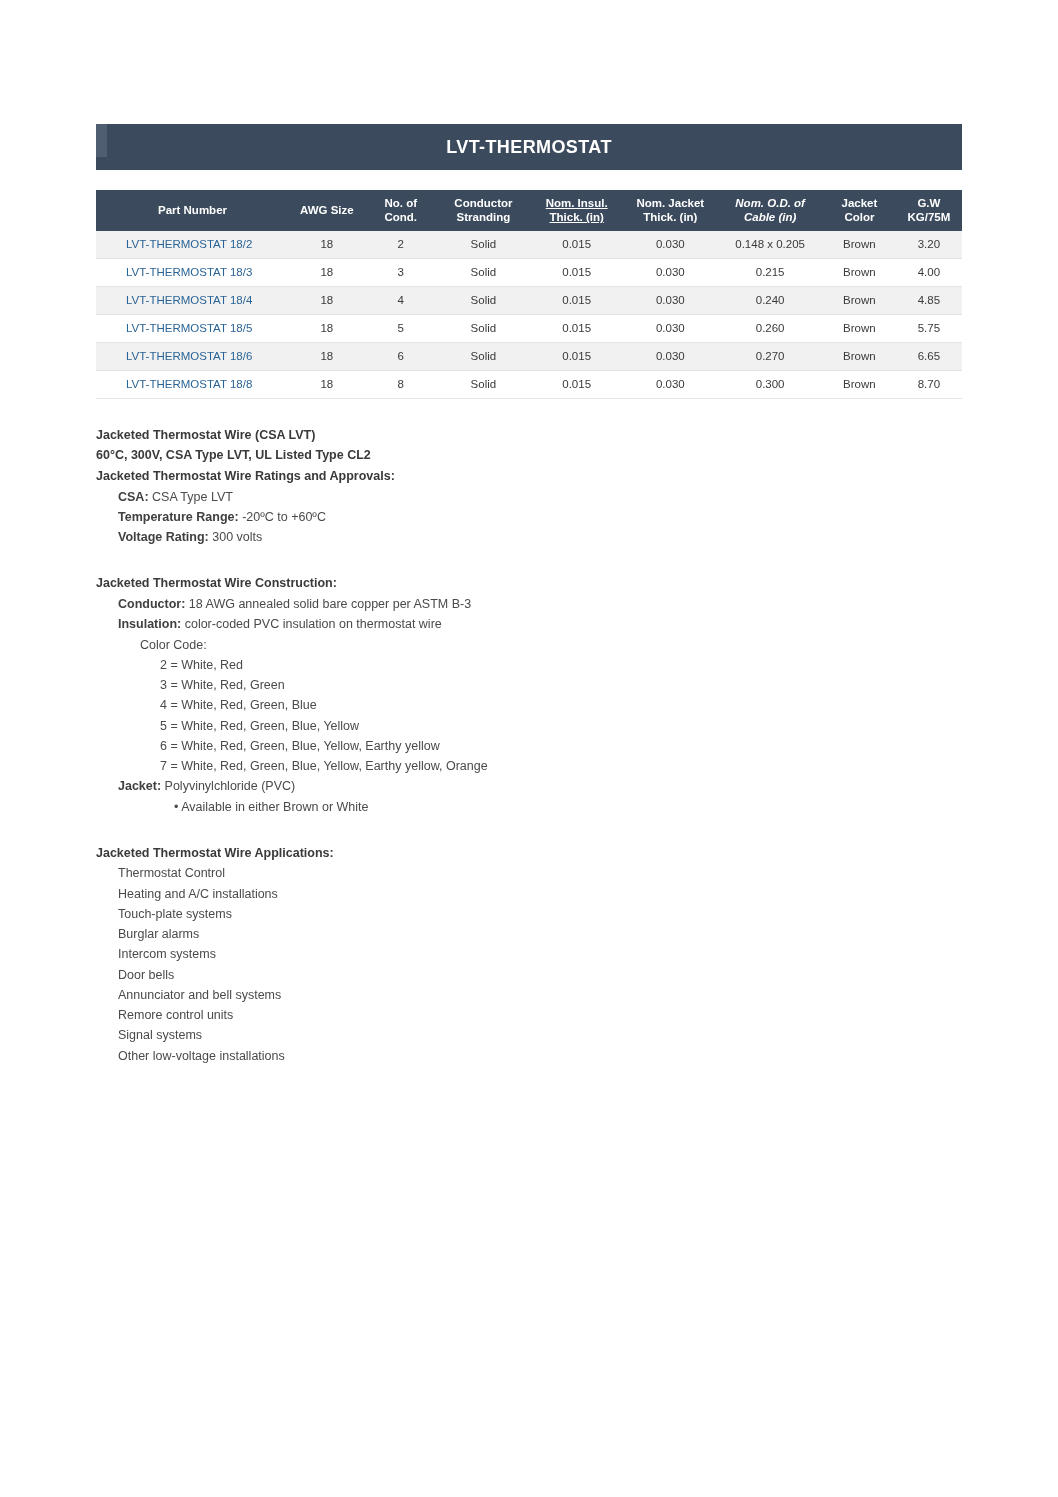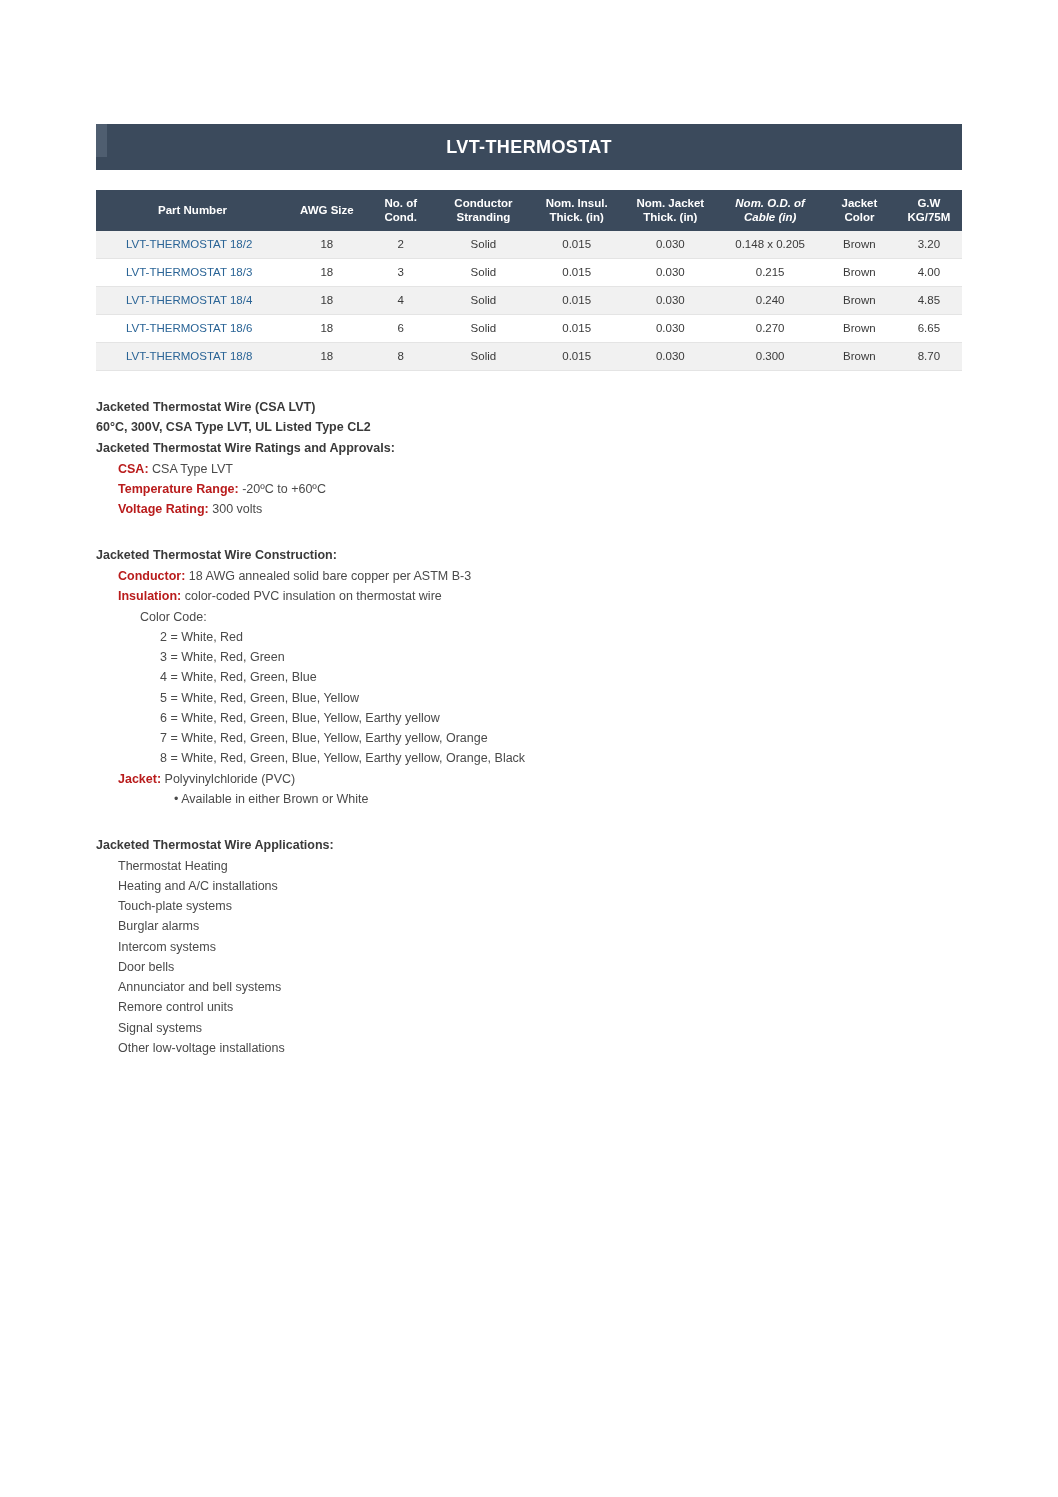--- a/index.html
+++ b/index.html
@@ -85,21 +85,21 @@
   }
   table.spec tbody td.partnum {
     text-align: left;
     padding-left: 30px;
     color: #2a6496;
   }
   .col-part { width: 200px; }
   .col-awg { width: 75px; }
   .col-cond { width: 70px; }
   .col-strand { width: 90px; }
-  .col-insul { width: 95px; }
+  .col-insul { width: 95px; text-decoration: underline; }
   .col-jacket-th { width: 95px; }
   .col-od { width: 110px; font-style: italic; }
   .col-color { width: 70px; }
   .col-gw { width: 61px; }
 
   
   .section {
     margin-top: 26px;
   }
   .hdr {
@@ -107,21 +107,21 @@
     font-weight: bold;
     color: #3a3a3a;
     line-height: 1.65;
   }
   .row-line {
     font-size: 12.5px;
     color: #4a4a4a;
     line-height: 1.62;
   }
   .row-line b {
-    color: #b91c1c;
+    color: #404040;
   }
   .indent-1 { padding-left: 22px; }
   .indent-2 { padding-left: 44px; }
   .indent-3 { padding-left: 64px; }
   .indent-4 { padding-left: 78px; }
   .list-line {
     font-size: 12.5px;
     color: #4a4a4a;
     line-height: 1.62;
     padding-left: 22px;
@@ -205,20 +205,31 @@
           <td>18</td>
           <td>4</td>
           <td>Solid</td>
           <td>0.015</td>
           <td>0.030</td>
           <td>0.240</td>
           <td>Brown</td>
           <td>4.85</td>
         </tr>
         <tr>
+          <td class="partnum">LVT-THERMOSTAT 18/5</td>
+          <td>18</td>
+          <td>5</td>
+          <td>Solid</td>
+          <td>0.015</td>
+          <td>0.030</td>
+          <td>0.260</td>
+          <td>Brown</td>
+          <td>5.75</td>
+        </tr>
+        <tr>
           <td class="partnum">LVT-THERMOSTAT 18/6</td>
           <td>18</td>
           <td>6</td>
           <td>Solid</td>
           <td>0.015</td>
           <td>0.030</td>
           <td>0.270</td>
           <td>Brown</td>
           <td>6.65</td>
         </tr>
@@ -264,31 +275,30 @@
         <b>Insulation:</b>
         <span>color-coded PVC insulation on thermostat wire</span>
       </div>
       <div class="row-line indent-2">Color Code:</div>
       <div class="row-line indent-3">2 = White, Red</div>
       <div class="row-line indent-3">3 = White, Red, Green</div>
       <div class="row-line indent-3">4 = White, Red, Green, Blue</div>
       <div class="row-line indent-3">5 = White, Red, Green, Blue, Yellow</div>
       <div class="row-line indent-3">6 = White, Red, Green, Blue, Yellow, Earthy yellow</div>
       <div class="row-line indent-3">7 = White, Red, Green, Blue, Yellow, Earthy yellow, Orange</div>
-      <div class="row-line indent-3">8 = White, Red, Green, Blue, Yellow, Earthy yellow, Orange, Black</div>
       <div class="row-line indent-1">
         <b>Jacket:</b>
         <span>Polyvinylchloride (PVC)</span>
       </div>
       <div class="row-line indent-4">• Available in either Brown or White</div>
     </div>
 
     <div class="section">
       <div class="hdr">Jacketed Thermostat Wire Applications:</div>
-      <div class="list-line">Thermostat Heating</div>
+      <div class="list-line">Thermostat Control</div>
       <div class="list-line">Heating and A/C installations</div>
       <div class="list-line">Touch-plate systems</div>
       <div class="list-line">Burglar alarms</div>
       <div class="list-line">Intercom systems</div>
       <div class="list-line">Door bells</div>
       <div class="list-line">Annunciator and bell systems</div>
       <div class="list-line">Remore control units</div>
       <div class="list-line">Signal systems</div>
       <div class="list-line">Other low-voltage installations</div>
     </div>

